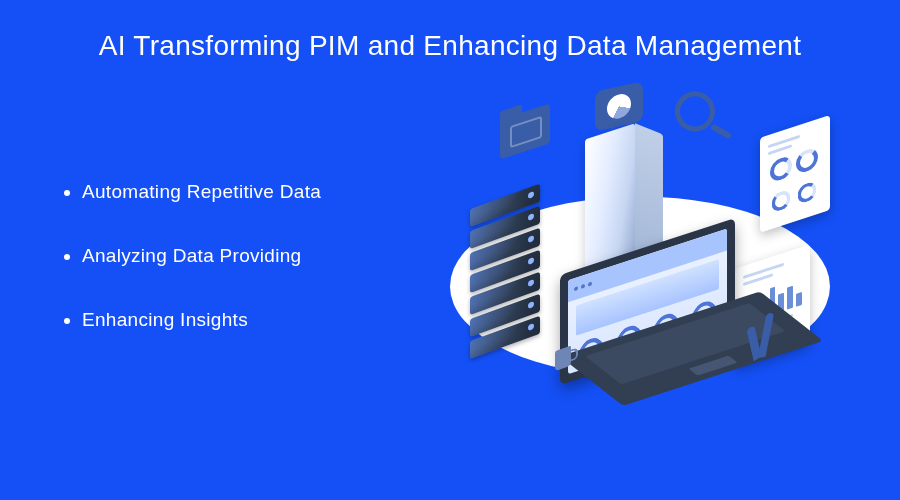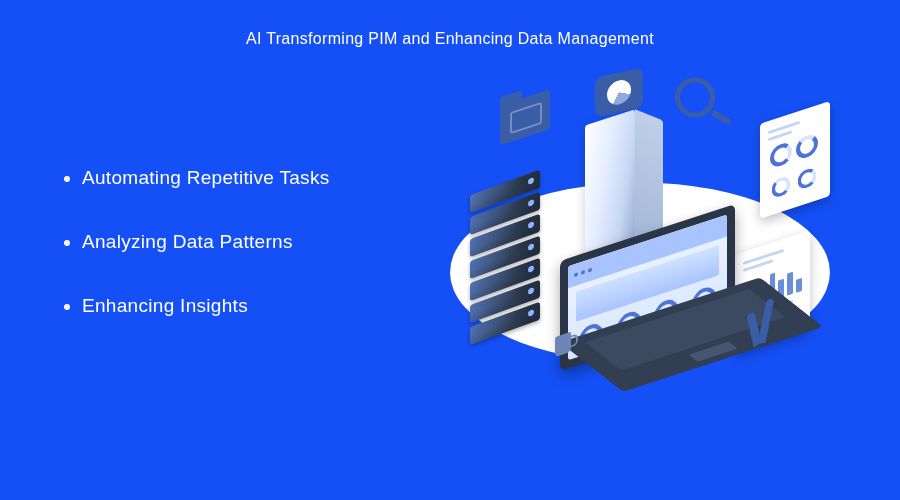--- a/index.html
+++ b/index.html
@@ -7,21 +7,21 @@
   width: 900px;
   height: 500px;
   background: #1450F5;
   font-family: -apple-system, BlinkMacSystemFont, 'Segoe UI', sans-serif;
   color: #fff;
   overflow: hidden;
   position: relative;
 }
 .title {
   text-align: center;
-  font-size: 16px;
+  font-size: 28px;
   font-weight: 500;
   padding-top: 30px;
   letter-spacing: 0.3px;
 }
 .content {
   display: flex;
   align-items: center;
   height: calc(100% - 80px);
   padding: 0 60px;
 }
@@ -356,22 +356,22 @@
   border-radius: 0 5px 5px 0;
 }
 </style>
 </head>
 <body>
 
 <h1 class="title">AI Transforming PIM and Enhancing Data Management</h1>
 
 <div class="content">
   <ul class="bullets">
-    <li>Automating Repetitive Tasks</li>
-    <li>Analyzing Data Patterns</li>
+    <li>Automating Repetitive Data</li>
+    <li>Analyzing Data Providing</li>
     <li>Enhancing Insights</li>
   </ul>
 
   <div class="illustration">
     <div class="platform"></div>
     <div class="iso-scene">
 
       <div class="float-folder"></div>
       <div class="float-chat">
         <div class="pie"></div>

